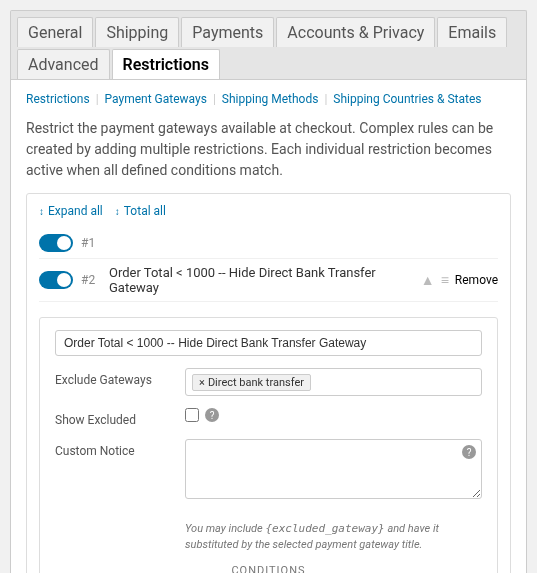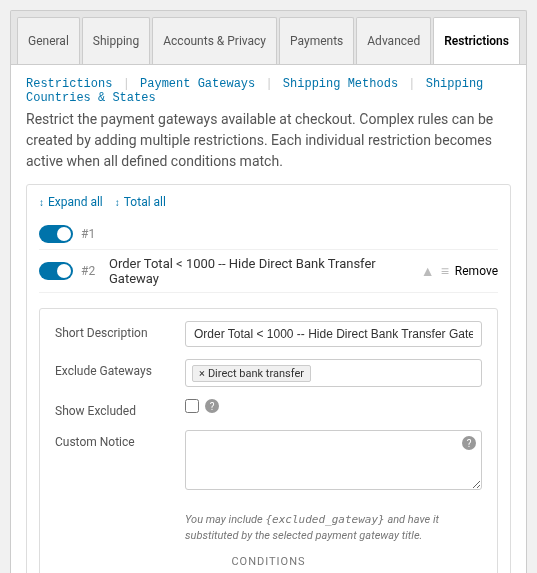--- a/index.html
+++ b/index.html
@@ -19,45 +19,44 @@
       display: flex;
       flex-wrap: wrap;
       gap: 2px;
       background: #e5e5e5;
       border: 1px solid #ccc;
       border-bottom: none;
       padding: 6px 6px 0;
       border-radius: 2px 2px 0 0;
     }
     .tab {
-      padding: 16px 10px;
+      padding: 5px 10px;
       border: 1px solid #ccc;
       border-bottom: none;
       background: #f1f1f1;
       cursor: pointer;
       border-radius: 2px 2px 0 0;
-      font-size: 12px;
+      font-size: 16px;
       color: #555;
     }
     .tab.active {
       background: #fff;
       color: #000;
       font-weight: 600;
       border-color: #ccc;
     }
     .content-area {
       background: #fff;
       border: 1px solid #ccc;
       padding: 12px 15px 15px;
     }
     .breadcrumb {
       font-size: 12px;
-      margin-bottom: 4px;
+      margin-bottom: 12px;
       color: #555;
-      font-family: Liberation Mono, monospace;
     }
     .breadcrumb a {
       color: #0073aa;
       text-decoration: none;
     }
     .breadcrumb span {
       color: #ccc;
       margin: 0 3px;
     }
     .description-text {
@@ -261,22 +260,23 @@
       flex-direction: column;
     }
   </style>
 </head>
 <body>
 
 <div class="page-wrapper">
   <div class="tabs-bar">
     <div class="tab">General</div>
     <div class="tab">Shipping</div>
+    <div class="tab">Payments</div>
     <div class="tab">Accounts &amp; Privacy</div>
-    <div class="tab">Payments</div>
+    <div class="tab">Emails</div>
     <div class="tab">Advanced</div>
     <div class="tab active">Restrictions</div>
   </div>
 
   <div class="content-area">
     <div class="breadcrumb">
       <a href="#">Restrictions</a>
       <span>|</span>
       <a href="#">Payment Gateways</a>
       <span>|</span>
@@ -310,21 +310,20 @@
         <span class="restriction-label">Order Total &lt; 1000 -- Hide Direct Bank Transfer Gateway</span>
         <div class="restriction-actions">
           <span class="sort-icon">▲</span>
           <span class="sort-icon">≡</span>
           <a class="remove-link">Remove</a>
         </div>
       </div>
 
       <div class="detail-form">
         <div class="form-row">
-          <div class="form-label">Short Description</div>
           <div class="form-control">
             <input type="text" class="form-input" value="Order Total &lt; 1000 -- Hide Direct Bank Transfer Gateway" style="">
           </div>
         </div>
 
         <div class="form-row">
           <div class="form-label">Exclude Gateways</div>
           <div class="form-control">
             <div class="tag-input">
               <span class="tag">

